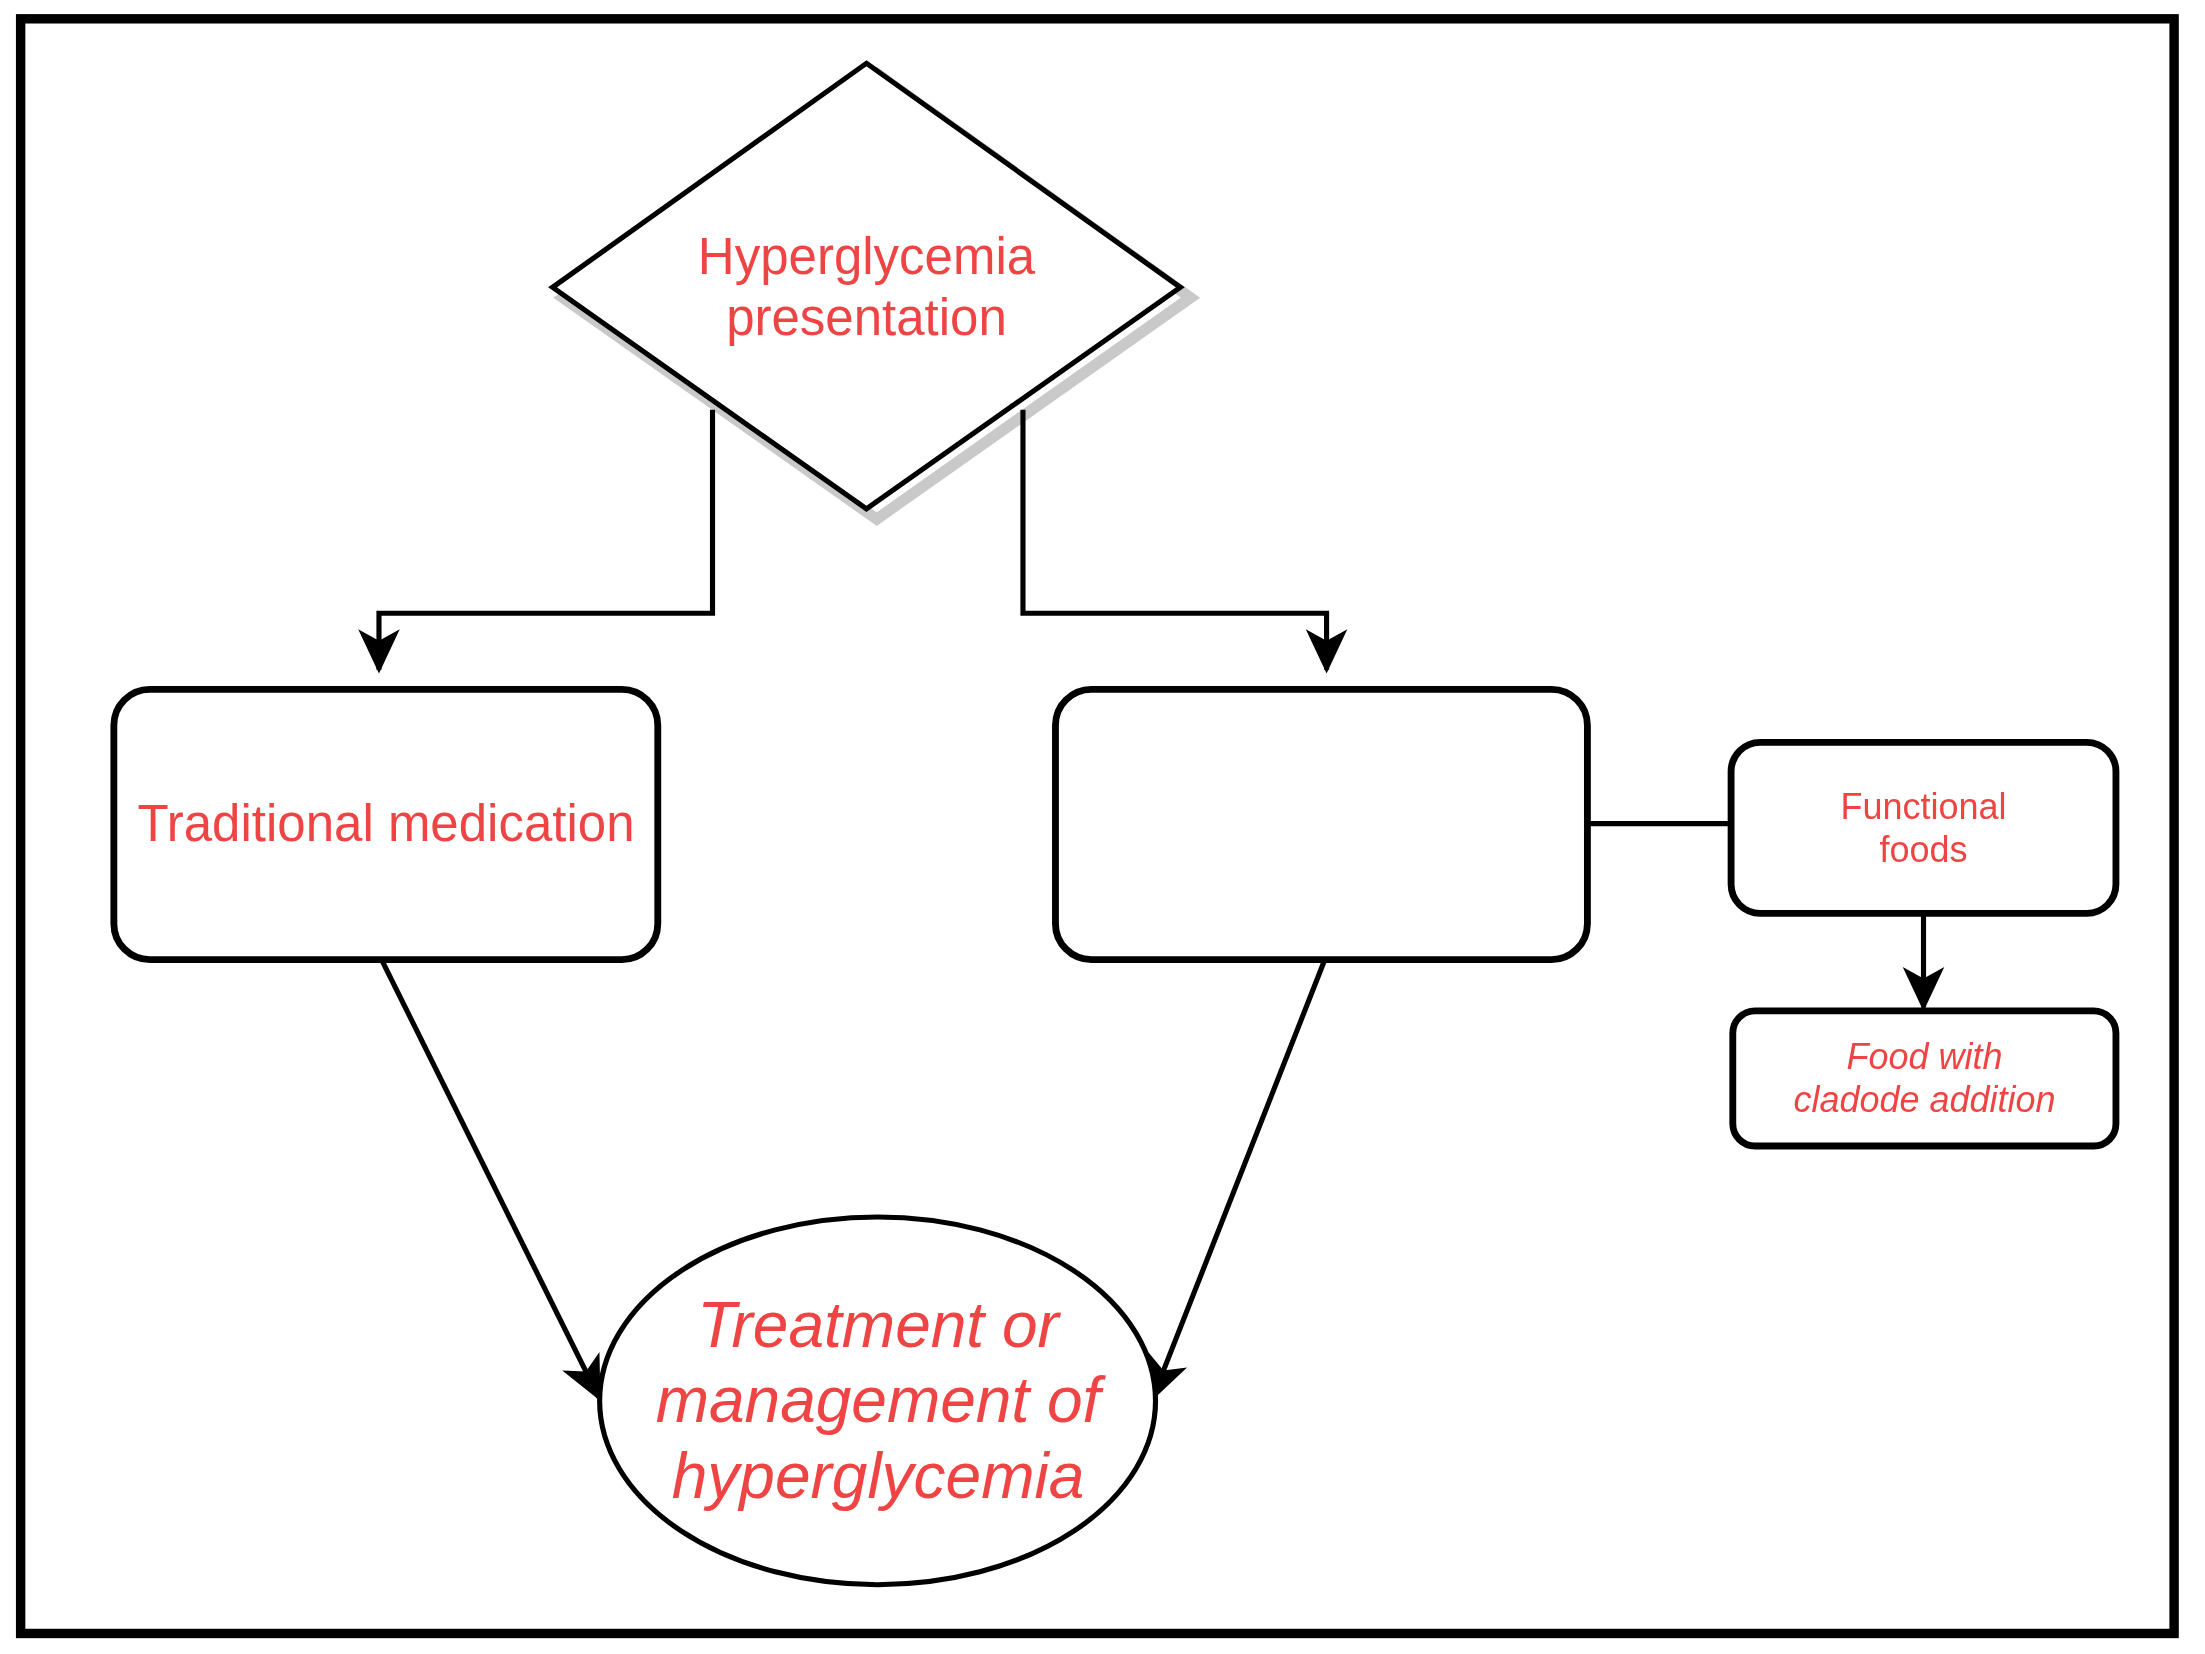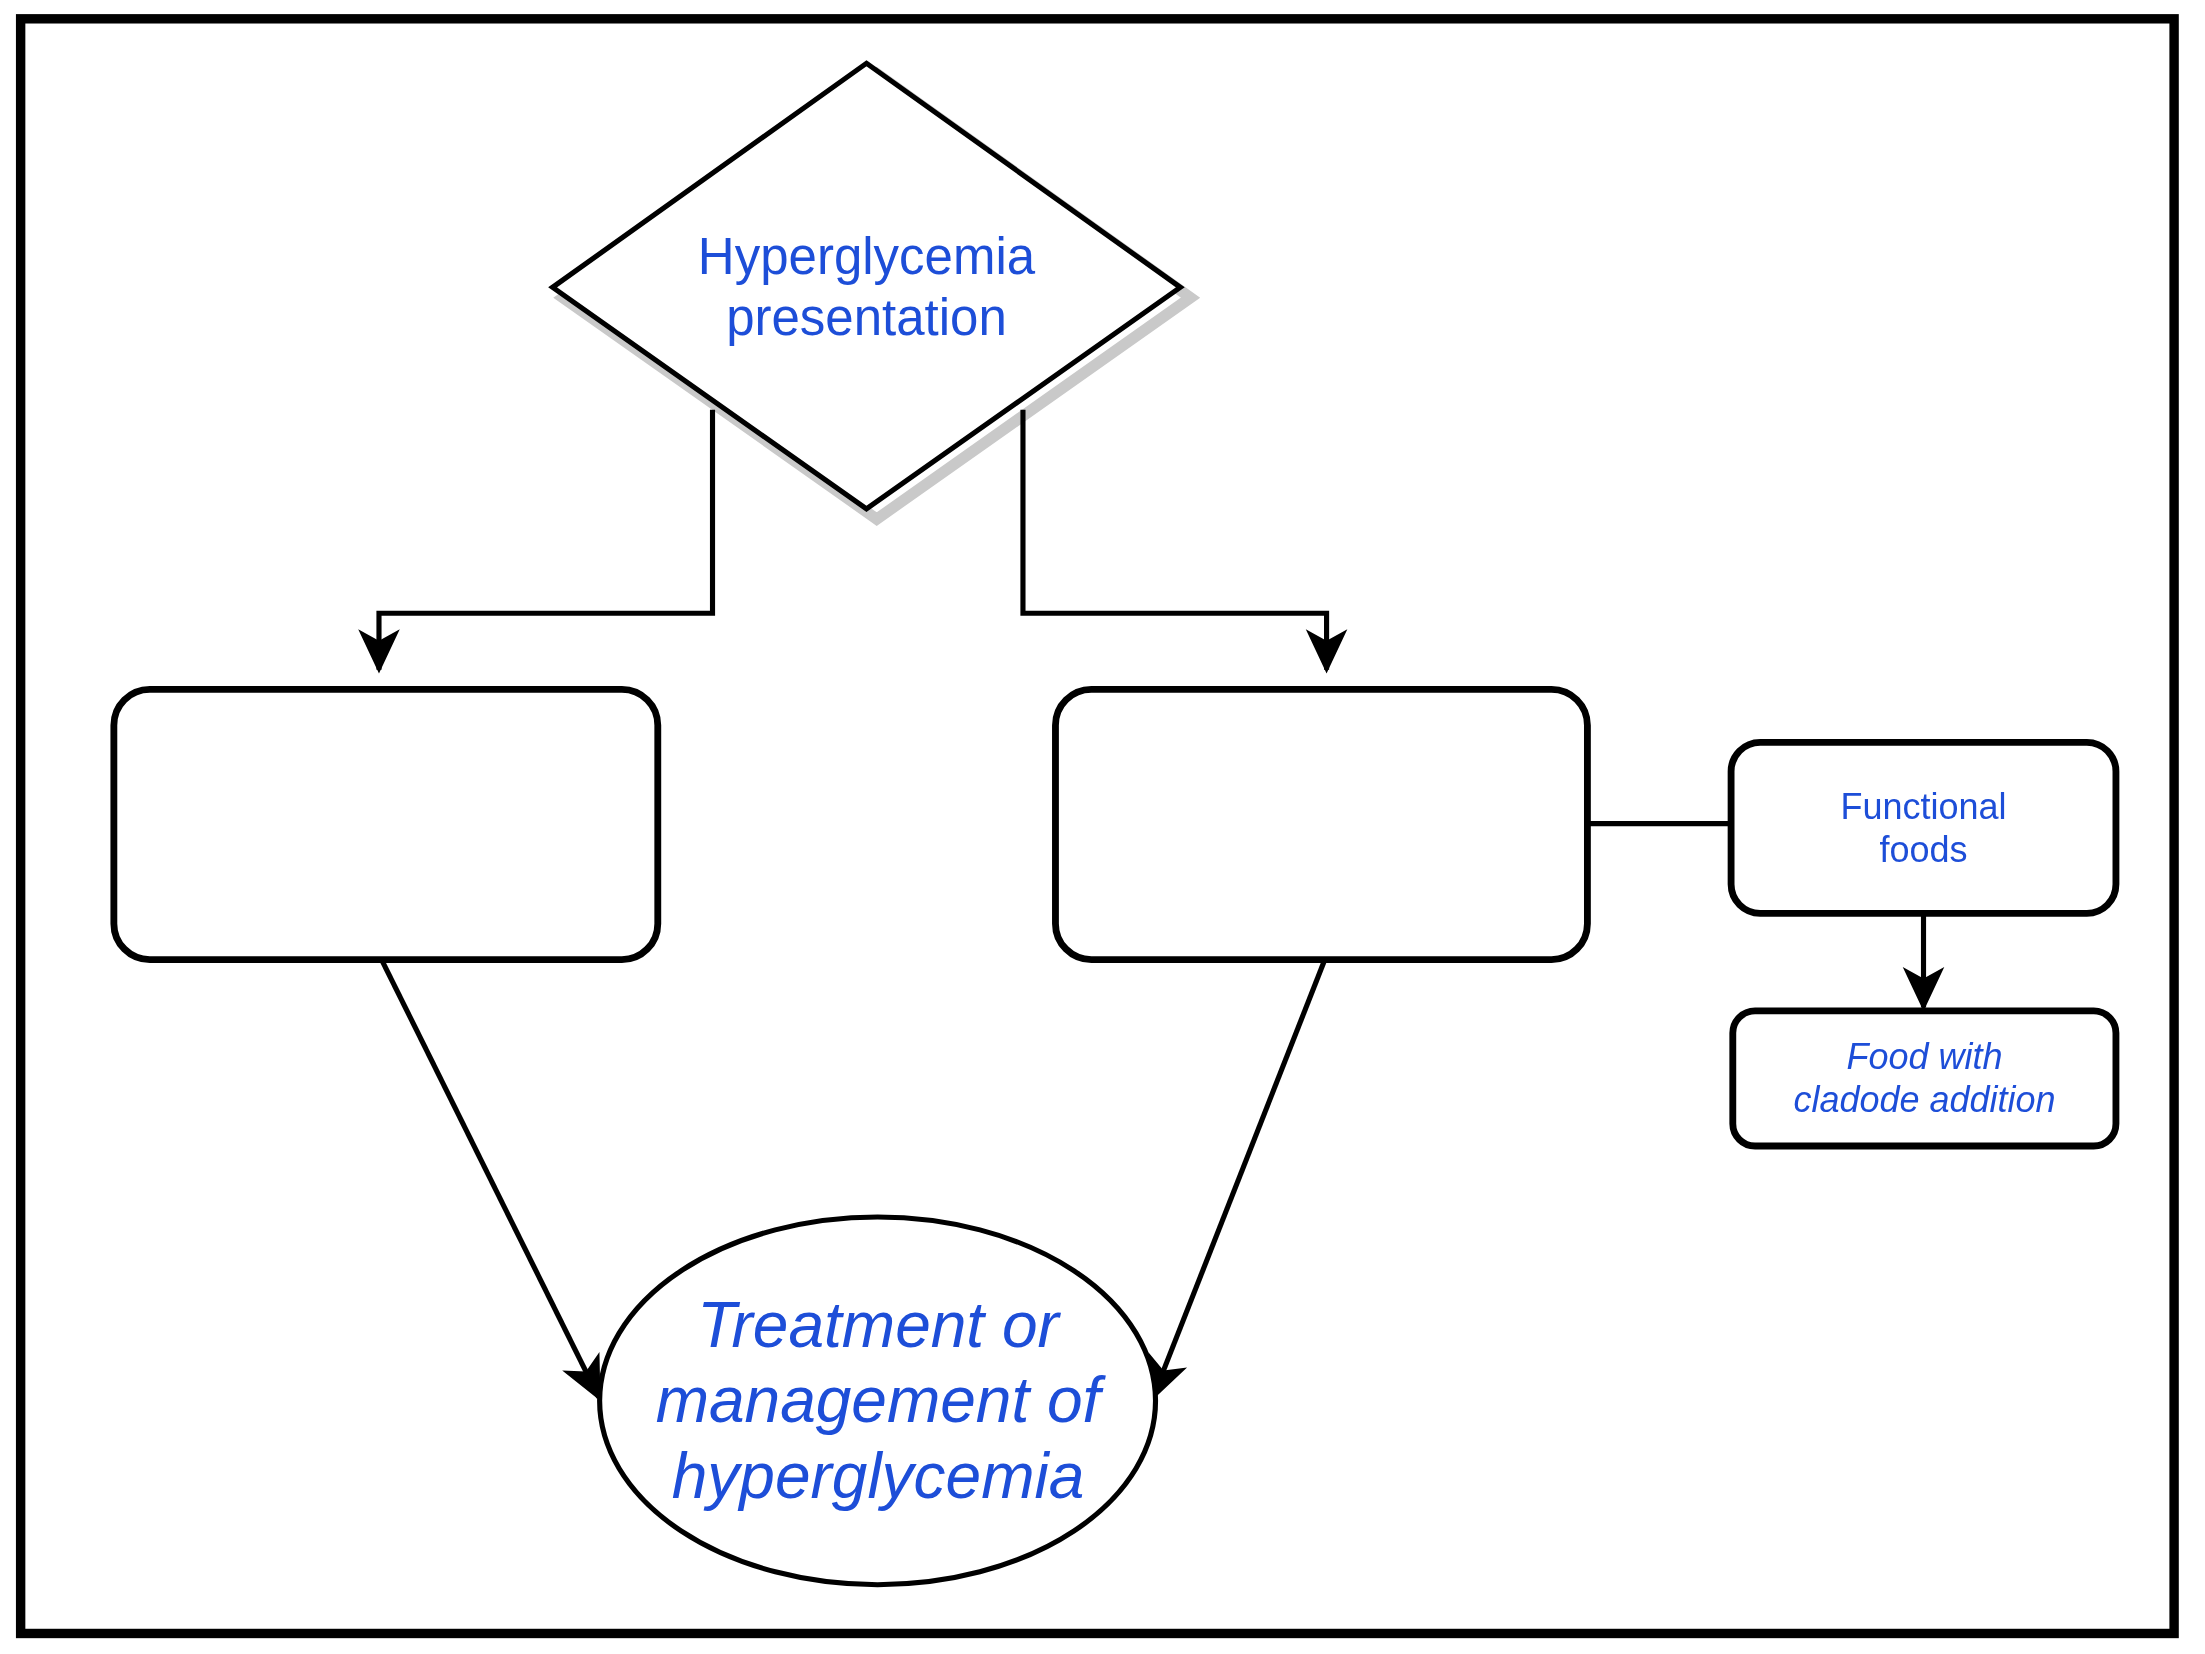--- a/index.html
+++ b/index.html
@@ -26,21 +26,21 @@
     width: 2205px;
     height: 1654px;
     display: block;
   }
   .node-label {
     position: absolute;
     display: flex;
     align-items: center;
     justify-content: center;
     text-align: center;
-    color: #1d4ed8;
+    color: #ef4444;
     font-family: "Liberation Sans", sans-serif;
     line-height: 1.18;
     white-space: pre-line;
     pointer-events: none;
   }
   .lbl-diamond   { font-size: 51px; }
   .lbl-box       { font-size: 51px; }
   .lbl-box-right { font-size: 36px; }
   .lbl-ellipse   { font-size: 64px; font-style: italic; }
 </style>
@@ -83,20 +83,21 @@
     <line x1="446" y1="1122" x2="700" y2="1634" stroke="#000000" stroke-width="6" marker-end="url(#arrow)"></line>
 
     <line x1="1549" y1="1122" x2="1348" y2="1634" stroke="#000000" stroke-width="6" marker-end="url(#arrow)"></line>
 
     <ellipse cx="1026" cy="1638" rx="325" ry="215" fill="#ffffff" stroke="#000000" stroke-width="6"></ellipse>
   </svg>
 
   <div class="node-label lbl-diamond" style="left:610px; top:202px; width:513px; height:171px;">Hyperglycemia
 presentation</div>
 
+  <div class="node-label lbl-box" style="left:114px; top:689px; width:544px; height:270px;">Traditional medication</div>
 
 
   <div class="node-label lbl-box-right" style="left:1731px; top:743px; width:385px; height:171px;">Functional
 foods</div>
 
   <div class="node-label lbl-box-right" style="left:1733px; top:1011px; width:383px; height:135px;font-style:italic;">Food with
 cladode addition</div>
 
   <div class="node-label lbl-ellipse" style="left:600px; top:1217px; width:556px; height:368px;">Treatment or
 management of

